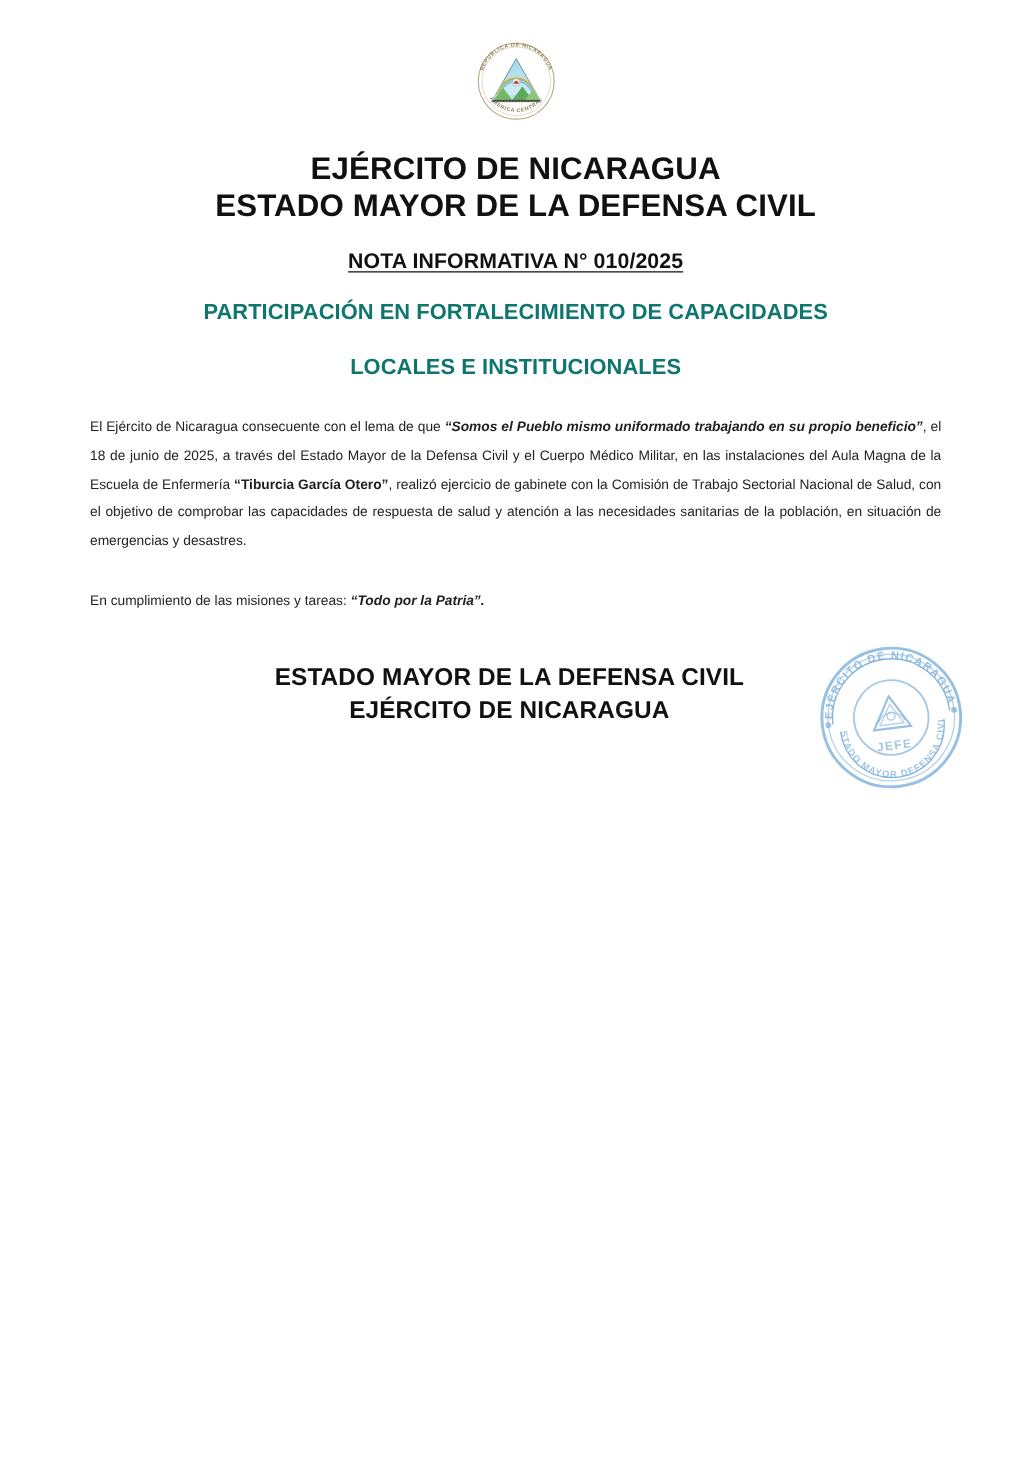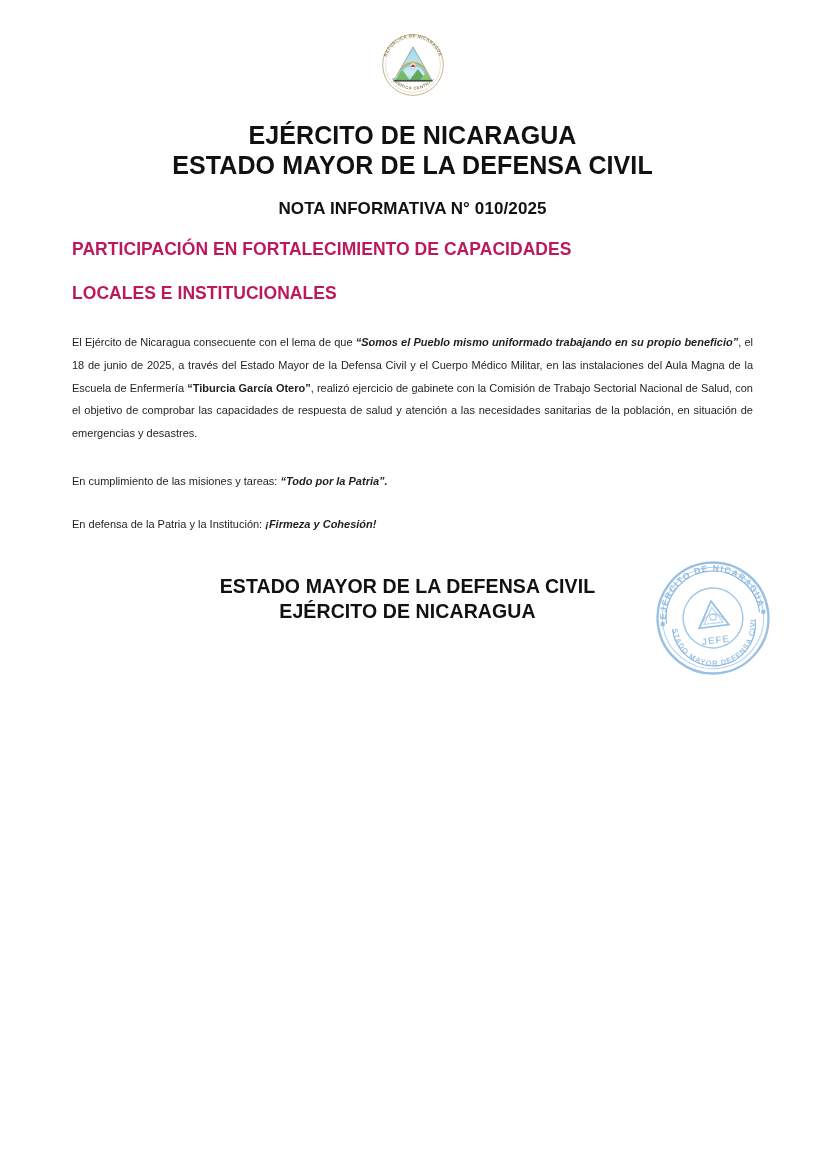--- a/index.html
+++ b/index.html
@@ -50,32 +50,33 @@
     display: block;
   }
 
   .nota-line {
     text-align: center;
     margin-top: 19px;
   }
   .nota-line .nota-text {
     font-weight: bold;
     font-size: 17px;
+    text-decoration: underline;
     text-underline-offset: 3px;
     color: #111111;
     letter-spacing: 0.1px;
   }
 
   .doc-title {
-    text-align: left;
+    text-align: center;
     font-weight: bold;
     font-size: 17.5px;
     line-height: 1.35;
     margin-top: 19px;
-    color: #be185d;
+    color: #0f766e;
     letter-spacing: 0.05px;
   }
   .doc-title .t-line2 { display: block; margin-top: 20px; }
 
   
   .body-block {
     margin-top: 26px;
   }
   .para {
     text-align: justify;
@@ -213,21 +214,20 @@
     <span>PARTICIPACIÓN EN FORTALECIMIENTO DE CAPACIDADES</span>
     <span class="t-line2">LOCALES E INSTITUCIONALES</span>
   </div>
 
   <div class="body-block">
 
     <p class="para"><span>El Ejército de Nicaragua consecuente con el lema de que </span><span class="bi">“Somos el Pueblo mismo uniformado trabajando en su propio beneficio”</span><span>, el 18 de junio de 2025, a través del Estado Mayor de la Defensa Civil y el Cuerpo Médico Militar, en las instalaciones del Aula Magna de la Escuela de Enfermería </span><span class="b">“Tiburcia García Otero”</span><span>, realizó ejercicio de gabinete con la Comisión de Trabajo Sectorial Nacional de Salud, con el objetivo de comprobar las capacidades de respuesta de salud y atención a las necesidades sanitarias de la población, en situación de emergencias y desastres.</span></p>
 
     <p class="para tight-gap"><span>En cumplimiento de las misiones y tareas: </span><span class="bi">“Todo por la Patria”.</span></p>
 
-    <p class="para"><span>En defensa de la Patria y la Institución: </span><span class="bi">¡Firmeza y Cohesión!</span></p>
 
 
   </div>
 
   <div class="signature-area">
     <div class="signature-block">
       <span>ESTADO MAYOR DE LA DEFENSA CIVIL</span>
       <span class="sig-line2">EJÉRCITO DE NICARAGUA</span>
     </div>
 

